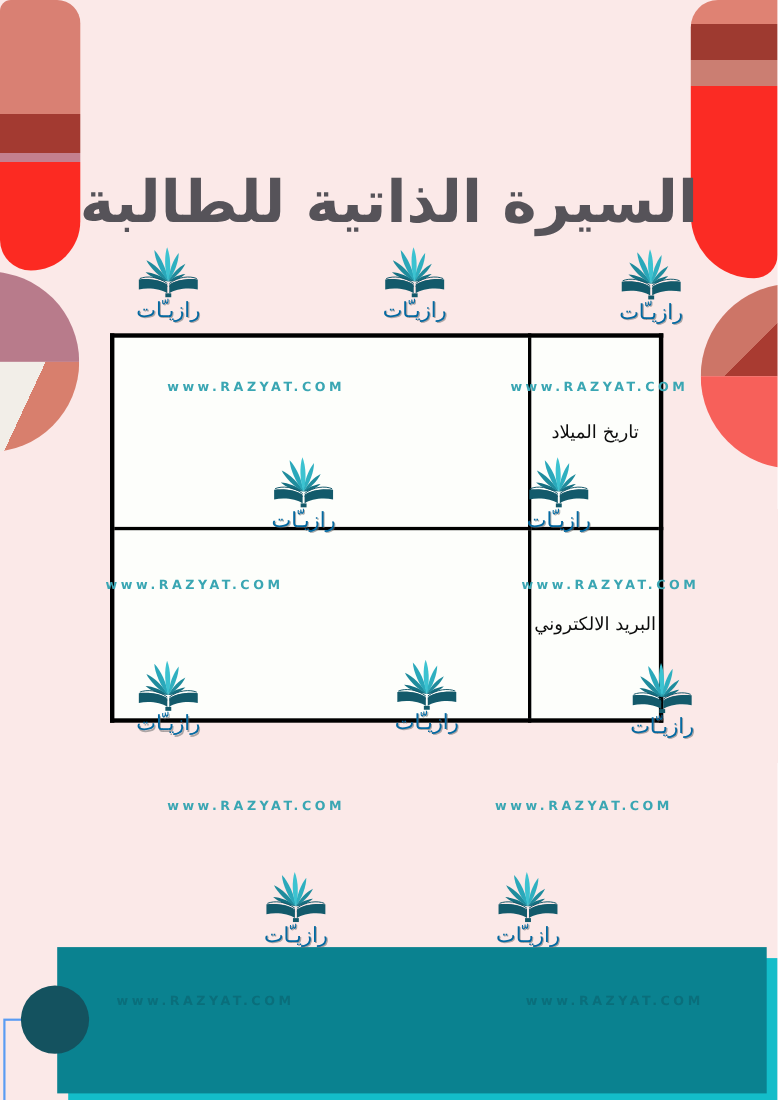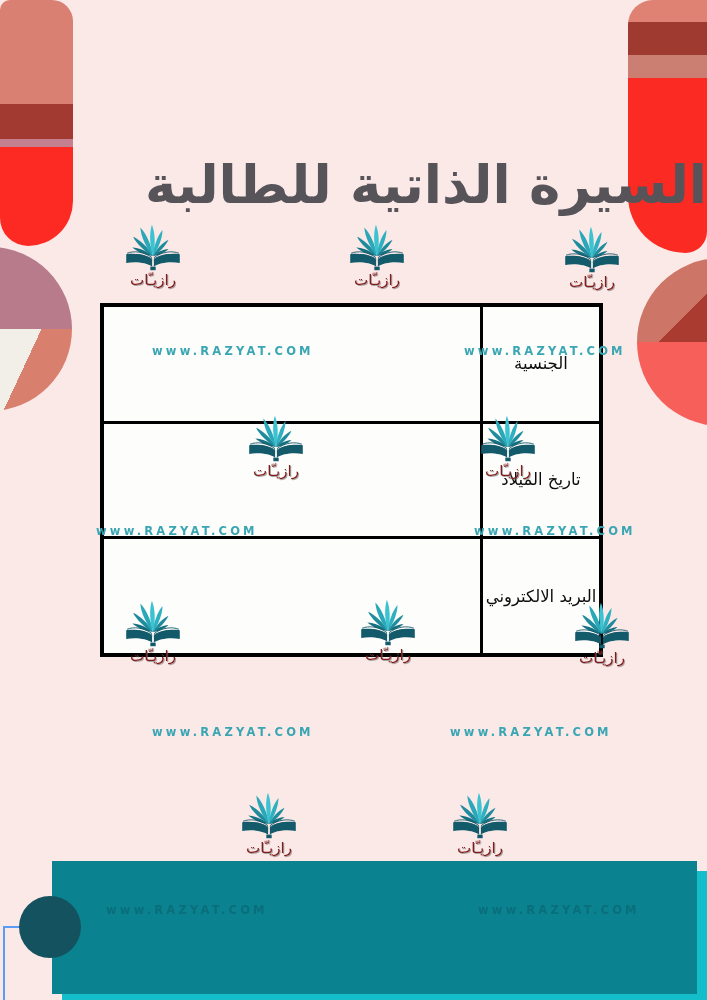--- a/index.html
+++ b/index.html
@@ -47,21 +47,21 @@
     border:2px solid #5a9cf3; z-index:1; background:transparent;}
   .footer-cyan{left:62px; top:871px; width:645px; height:129px;
     background:#13bdc9; z-index:2;}
   .footer-teal{left:52px; top:861px; width:645px; height:133px;
     background:#0a8290; z-index:3;}
   .footer-circle{left:19px; top:896px; width:62px; height:62px;
     border-radius:50%; background:#14525f; z-index:4;}
   
   .title{
     position:absolute; left:0; top:152px; width:707px; margin:0;
-    direction:rtl; z-index:2;
+    text-align:center; direction:rtl; z-index:2;
     font-size:53px; font-weight:bold; color:#565359; line-height:1.25;
   }
   
   .cv-table{
     position:absolute; left:100px; top:303px; width:500px; height:354px;
     border-collapse:collapse; table-layout:fixed; z-index:2;
     border:4px solid #000;
   }
   .cv-table td{
     border:3px solid #000; background:#fdfefb; height:52px;
@@ -76,21 +76,21 @@
     position:absolute; z-index:6; white-space:nowrap;
     font-size:11.5px; font-weight:bold; letter-spacing:3.2px;
     color:#3aa6b3;
   }
   .wm-footer{color:#0a6874; opacity:.75;}
   .logo{
     position:absolute; width:64px; text-align:center; z-index:6;
   }
   .logo-svg{width:62px; height:50px; display:block; margin:0 auto; overflow:visible;}
   .logo-text{
-    font-size:15px; color:#7f1d1d; direction:rtl; line-height:1.1;
+    font-size:19px; color:#0369a1; direction:rtl; line-height:1.1;
     text-shadow:1px 1px 0 rgba(110,110,110,.55);
   }
 </style>
 </head>
 <body>
 
 <svg width="0" height="0" style="position:absolute" aria-hidden="true">
   <defs>
     <symbol id="razyat-logo" viewBox="0 0 64 56">
       <g>
@@ -134,24 +134,20 @@
   <div class="decor footer-cyan"></div>
   <div class="decor footer-teal"></div>
   <div class="decor footer-circle"></div>
 
   <h1 class="title">السيرة الذاتية للطالبة</h1>
 
   <table class="cv-table">
     <tbody>
       <tr>
         <td class="val"></td>
-        <td class="lab">الجنسية</td>
-      </tr>
-      <tr>
-        <td class="val"></td>
         <td class="lab">تاريخ الميلاد</td>
       </tr>
       <tr>
         <td class="val"></td>
         <td class="lab">البريد الالكتروني</td>
       </tr>
     </tbody>
   </table>
 
   <div class="logo" style="left:121px;top:222px">

